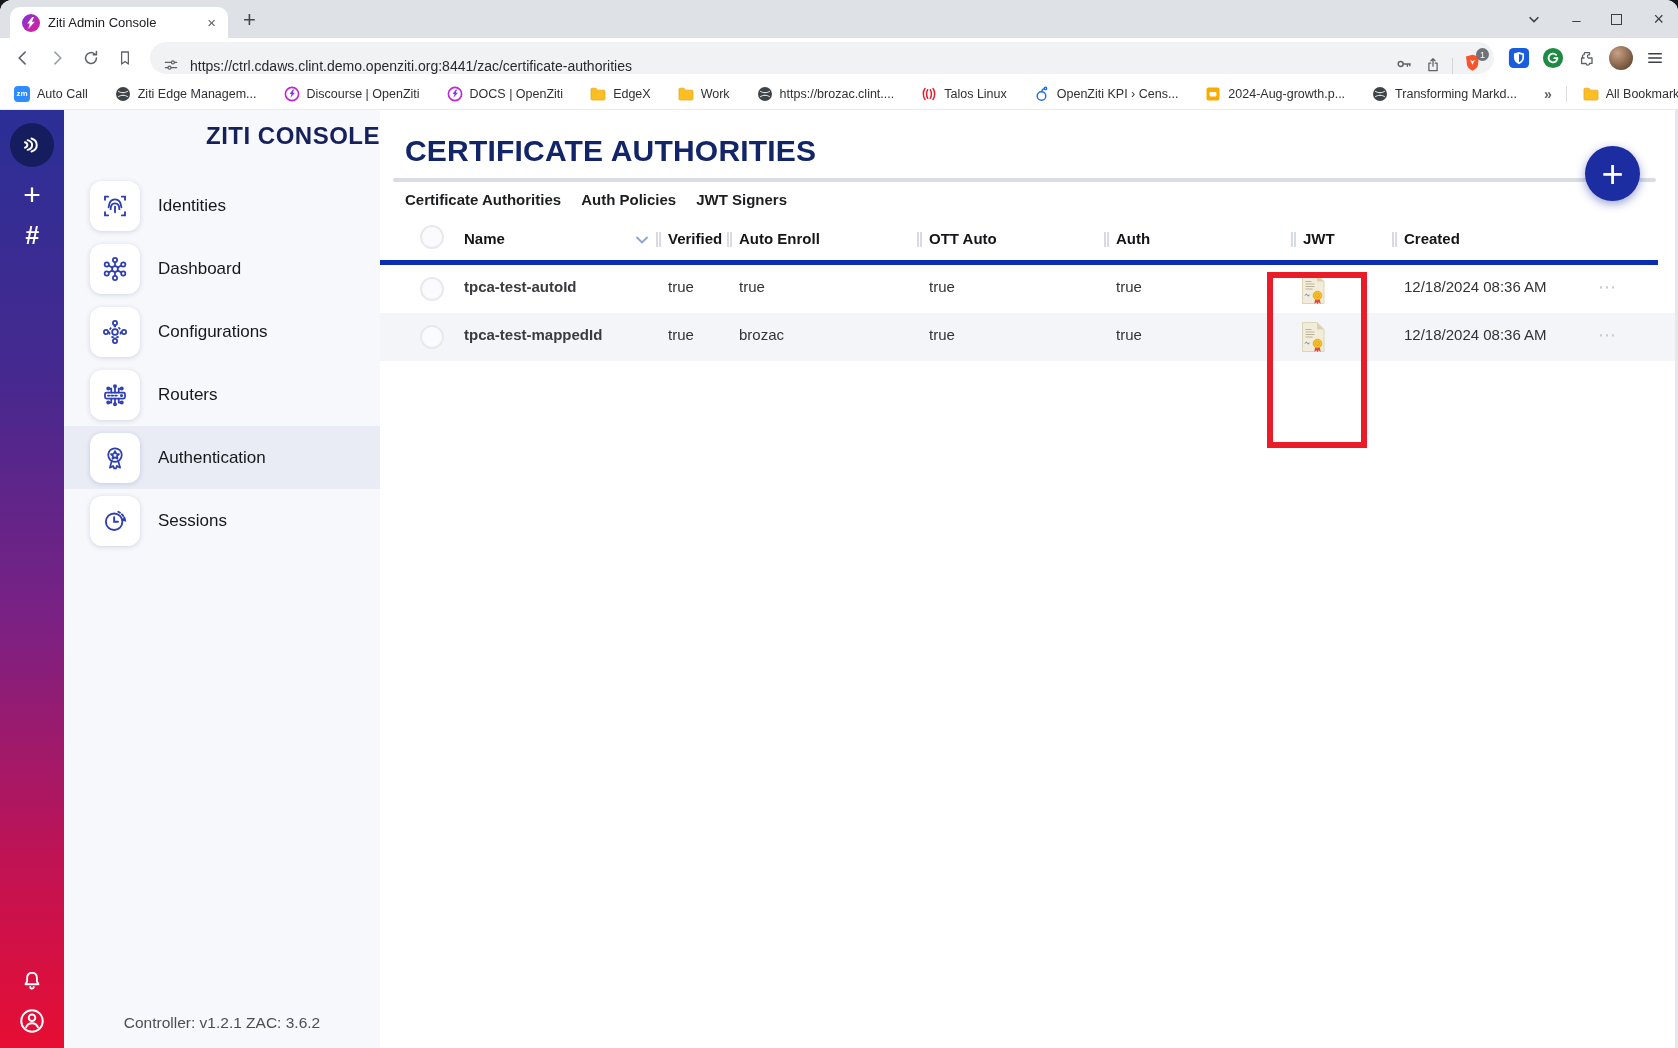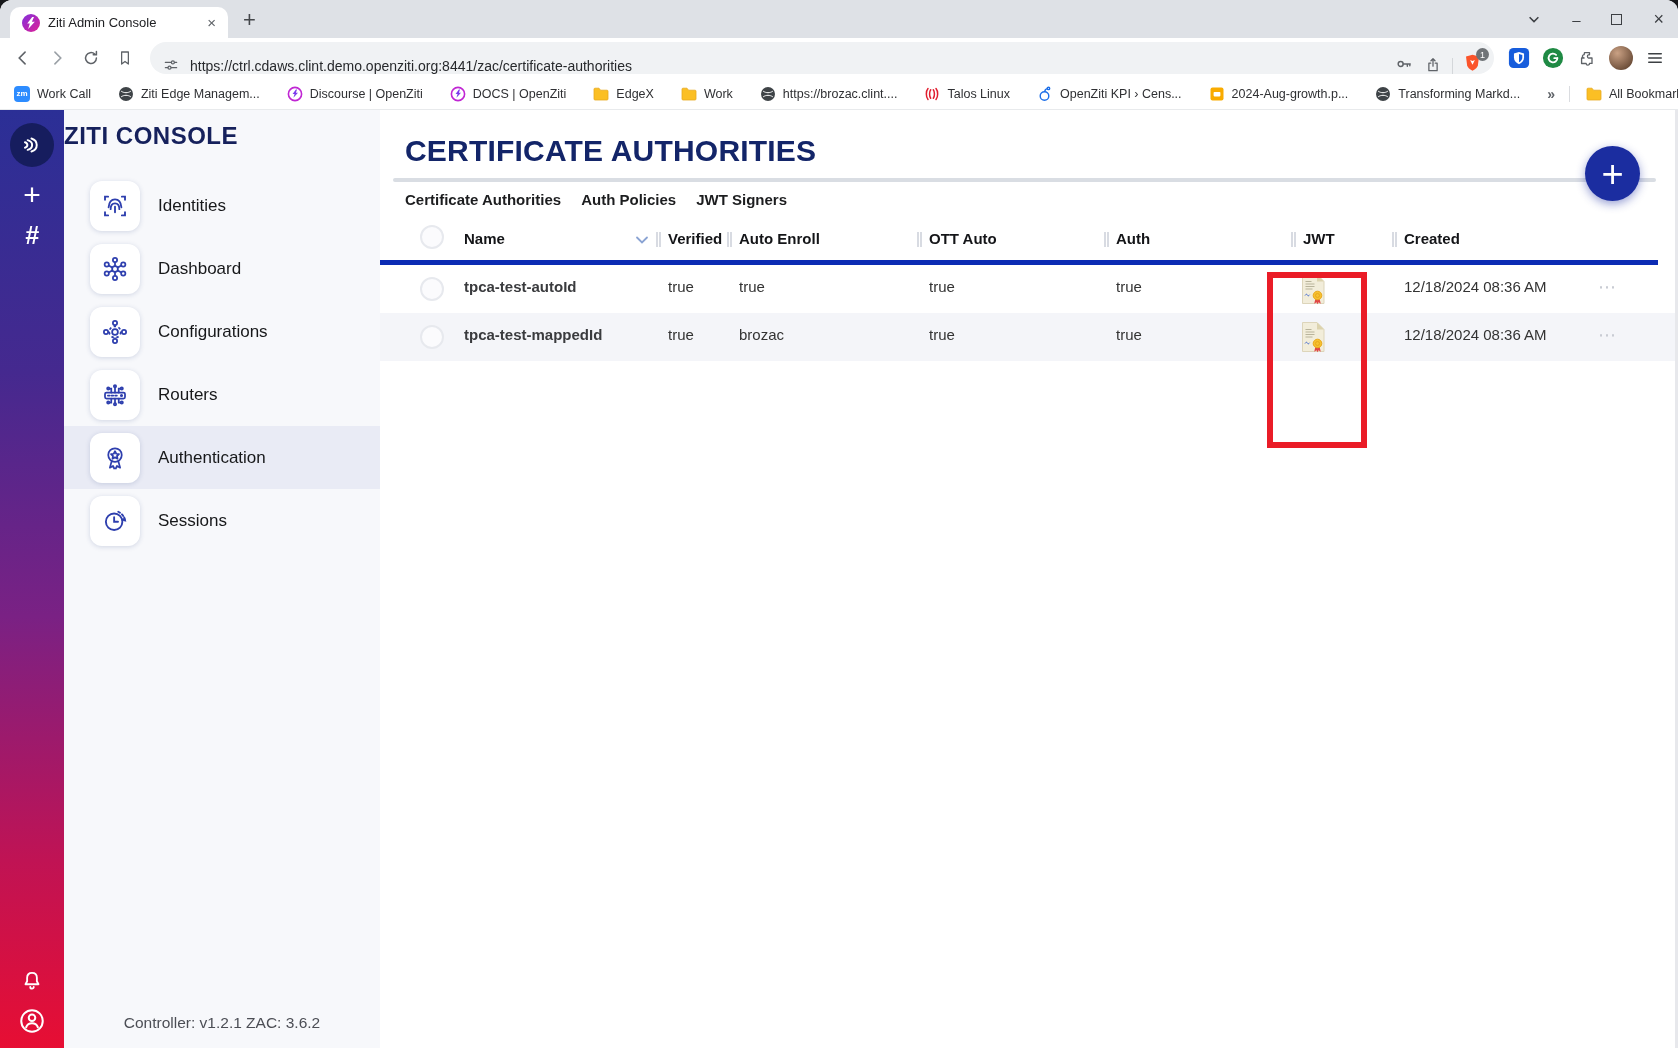--- a/index.html
+++ b/index.html
@@ -50,21 +50,21 @@
 
   .rail { width:64px; flex:0 0 64px; position:relative; display:flex; flex-direction:column; align-items:center;
           padding-top:13px;
           background:linear-gradient(180deg,#2b2f96 0%,#45298f 28%,#7a2184 54%,#c01354 80%,#e70e33 100%); }
   .logo { width:44px; height:44px; border-radius:50%; background:#161d5e; display:grid; place-items:center; margin-bottom:13px; }
   .rail-plus { color:#fff; font-size:30px; font-weight:300; line-height:1; margin-bottom:13px; cursor:pointer; }
   .rail-hash { color:#fff; font-size:25px; font-weight:700; font-style:italic; line-height:1; cursor:pointer; }
   .rail-bottom { position:absolute; bottom:12px; display:flex; flex-direction:column; align-items:center; gap:12px; }
 
   .sidebar { width:316px; flex:0 0 316px; background:#f7f8fb; position:relative; }
-  .sidebar-title { margin-top:12px; text-align:left; font-size:24px; font-weight:800; color:#16215c; letter-spacing:.5px; }
+  .sidebar-title { margin-top:12px; text-align:right; font-size:24px; font-weight:800; color:#16215c; letter-spacing:.5px; }
   .nav { margin-top:24px; }
   .nav-item { height:63px; display:flex; align-items:center; padding-left:26px; gap:18px; position:relative; cursor:pointer; }
   .nav-item.active { background:#e9ebf5; }
   .active-bar { position:absolute; right:-5px; top:2px; bottom:6px; width:5px; background:#e8132f; }
   .icon-card { width:50px; height:50px; background:#fff; border-radius:12px; box-shadow:0 1px 5px rgba(40,60,120,.18);
                display:grid; place-items:center; color:#2e3fae; }
   .nav-label { font-size:17px; color:#17181a; }
   .sidebar-footer { position:absolute; bottom:16px; width:100%; text-align:center; font-size:15.5px; color:#4c4e55; }
 
   .main { flex:1; background:#fff; position:relative; min-width:0; }
@@ -214,21 +214,21 @@
     <span class="ext">
       <svg width="20" height="20" viewBox="0 0 24 24" stroke="#3c4043" stroke-width="1.8" stroke-linecap="round">
           <path d="M4.5 7h15M4.5 12h15M4.5 17h15"></path>
         </svg>
     </span>
   </div>
 
   <div class="bookmarks">
     <span class="bm">
       <span class="zm">zm</span>
-      <span>Work Call</span>
+      <span>Auto Call</span>
     </span>
     <span class="bm">
       <span class="bm-ic">
         <svg width="16" height="16" viewBox="0 0 16 16">
             <circle cx="8" cy="8" r="7" fill="#3e4347"></circle>
             <path d="M3.2 5.2c3 2 6.6 2 9.6 0M3.2 10.8c3-2 6.6-2 9.6 0" stroke="#fff" stroke-width="1" fill="none"></path>
           </svg>
       </span>
         <span>Ziti Edge Managem...</span>
     </span>

